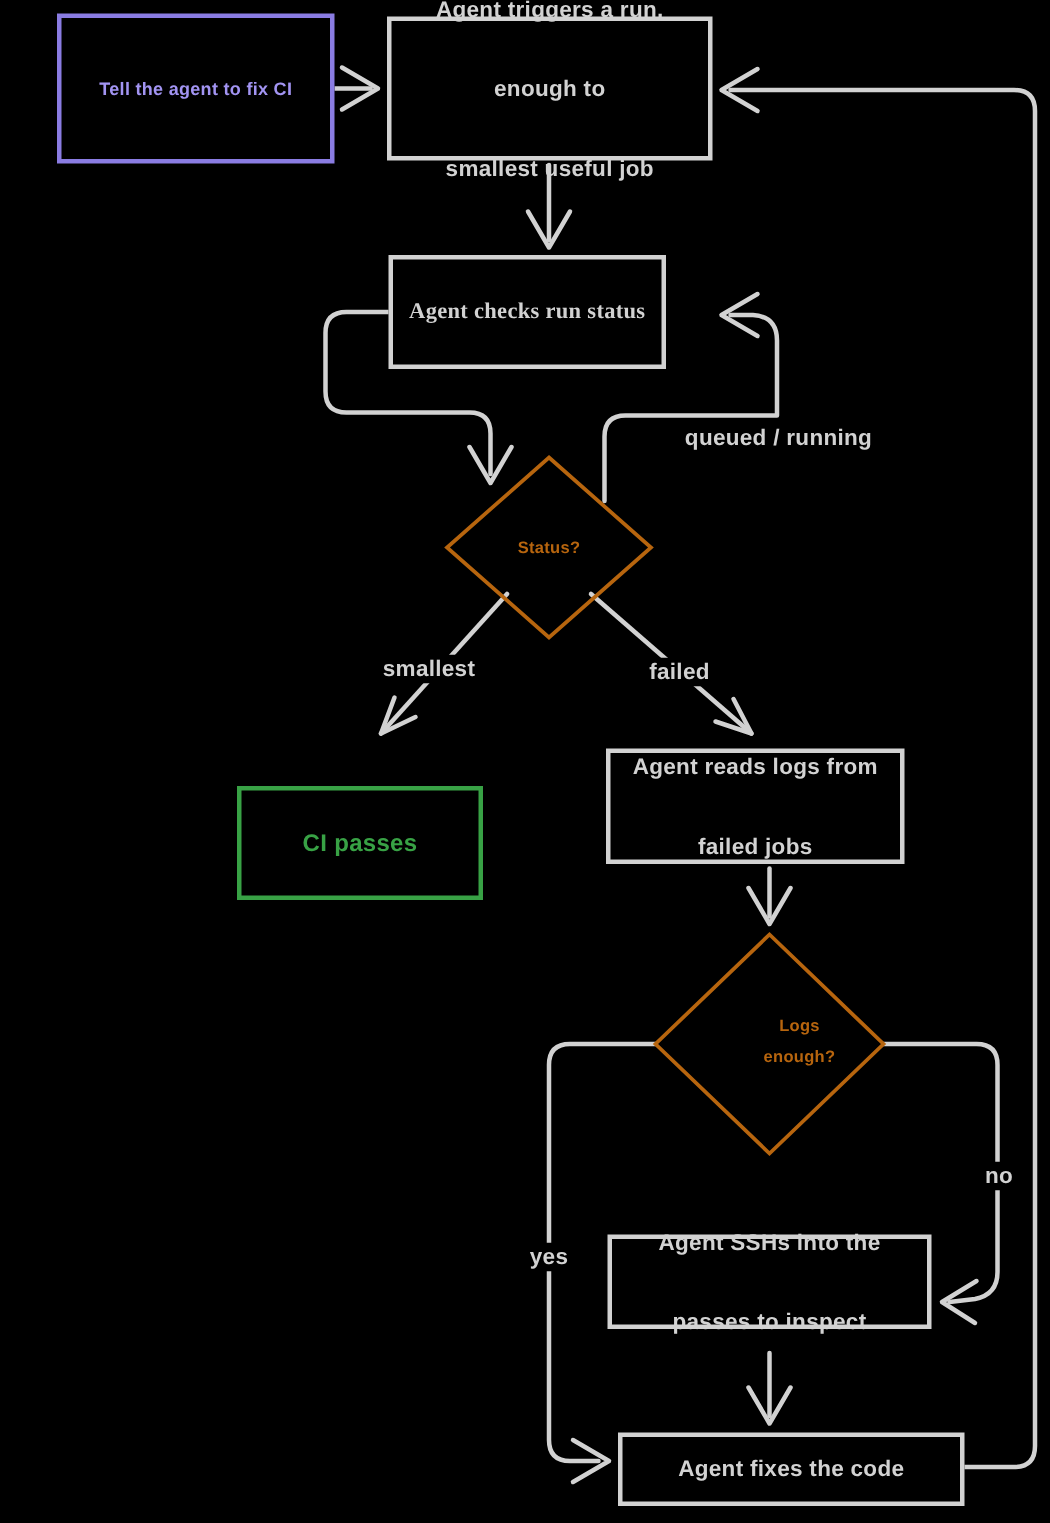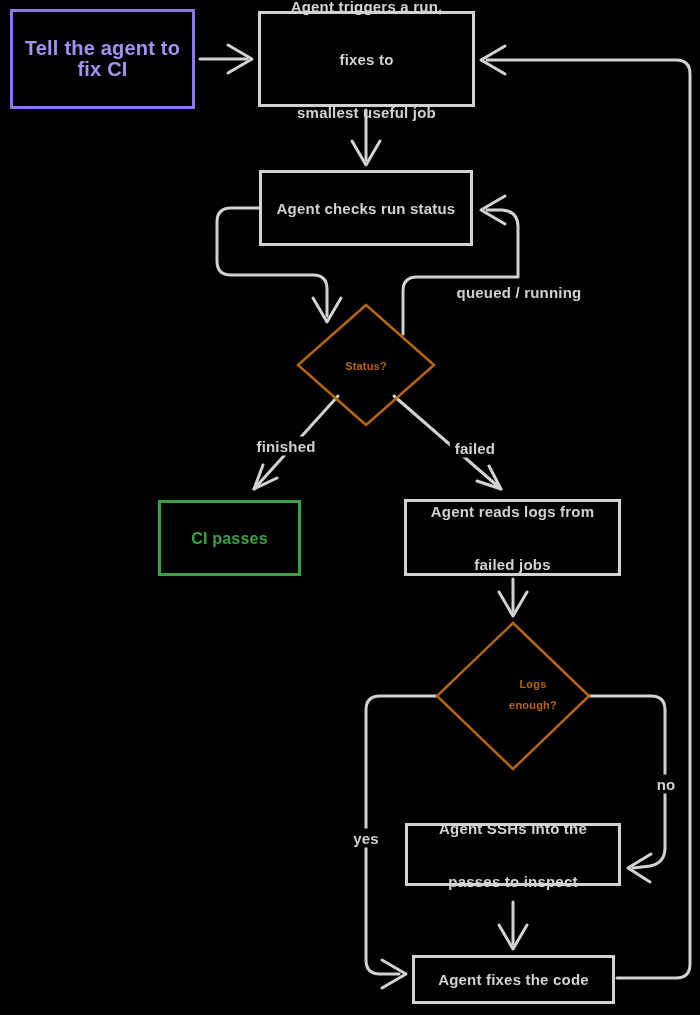--- a/index.html
+++ b/index.html
@@ -33,21 +33,22 @@
     text-align: center;
     border: 3px solid var(--color-line, #d2d2d2);
     color: var(--color-line, #d2d2d2);
     background: var(--color-background, #000);
     font-size: 15px; font-weight: 700;
     line-height: 21px; letter-spacing: 0.2px; gap: 32px;
   }
   .node.input {
     border-color: var(--color-input-border, #8a7ce2);
     color: var(--color-input-text, #a294f2);
-    font-size: 20px;
+    font-size: 12px;
+    margin-left: 28px;
   }
   .node.success {
     border-color: var(--color-success, #38a245);
     color: var(--color-success, #38a245);
     font-size: 16px;
   }
   .node .line { display: block; }
   .diamond-label {
     position: absolute; transform: translate(-50%, -50%);
     color: var(--color-decision, #b7650e);
@@ -106,56 +107,56 @@
     <polygon class="diamond" points="366,305 434,365 366,425 298,365"></polygon>
     <polygon class="diamond" points="513,623 589,696 513,769 437,696"></polygon>
   </svg>
 
   <div class="node input" style="left:10px; top:9px; width:185px; height:100px;">
     <span class="line">Tell the agent to fix CI</span>
   </div>
 
   <div class="node" style="left:258px; top:11px; width:217px; height:96px;">
     <span class="line">Agent triggers a run,</span>
-    <span class="line">fixes to</span>
+    <span class="line">enough to</span>
     <span class="line">smallest useful job</span>
   </div>
 
-  <div class="node" style="left:259px; top:170px; width:214px; height:76px;">
+  <div class="node" style="left:259px; top:170px; width:185px; height:76px;font-family:Liberation Serif, serif;">
     <span class="line">Agent checks run status</span>
   </div>
 
-  <div class="node success" style="left:158px; top:500px; width:143px; height:76px;">
+  <div class="node success" style="left:158px; top:524px; width:164px; height:76px;">
     <span class="line">CI passes</span>
   </div>
 
-  <div class="node" style="left:404px; top:499px; width:217px; height:77px;">
+  <div class="node" style="left:404px; top:499px; width:199px; height:77px;">
     <span class="line">Agent reads logs from</span>
     <span class="line">failed jobs</span>
   </div>
 
   <div class="node" style="left:405px; top:823px; width:216px; height:63px;">
     <span class="line">Agent SSHs into the</span>
     <span class="line">passes to inspect</span>
   </div>
 
-  <div class="node" style="left:412px; top:955px; width:203px; height:49px;">
+  <div class="node" style="left:412px; top:955px; width:231px; height:49px;">
     <span class="line">Agent fixes the code</span>
   </div>
 
   <div class="diamond-label" style="left:366px; top:366px;">Status?</div>
 
   <div class="diamond-label" style="left:533px; top:695px;">
     <span class="line" style="display:block">Logs</span>
     <span class="line" style="display:block">enough?</span>
   </div>
 
   <div class="edge-label" style="left:519px; top:276px;margin-top:16px;">queued / running</div>
 
-  <div class="edge-label" style="left:286px; top:446px;">finished</div>
+  <div class="edge-label" style="left:286px; top:446px;">smallest</div>
 
-  <div class="edge-label" style="left:453px; top:448px;margin-left:22px;">failed</div>
+  <div class="edge-label" style="left:453px; top:448px;">failed</div>
 
   <div class="edge-label" style="left:366px; top:838px;">yes</div>
 
   <div class="edge-label" style="left:666px; top:784px;">no</div>
 
 </div>
 
 </body></html>

